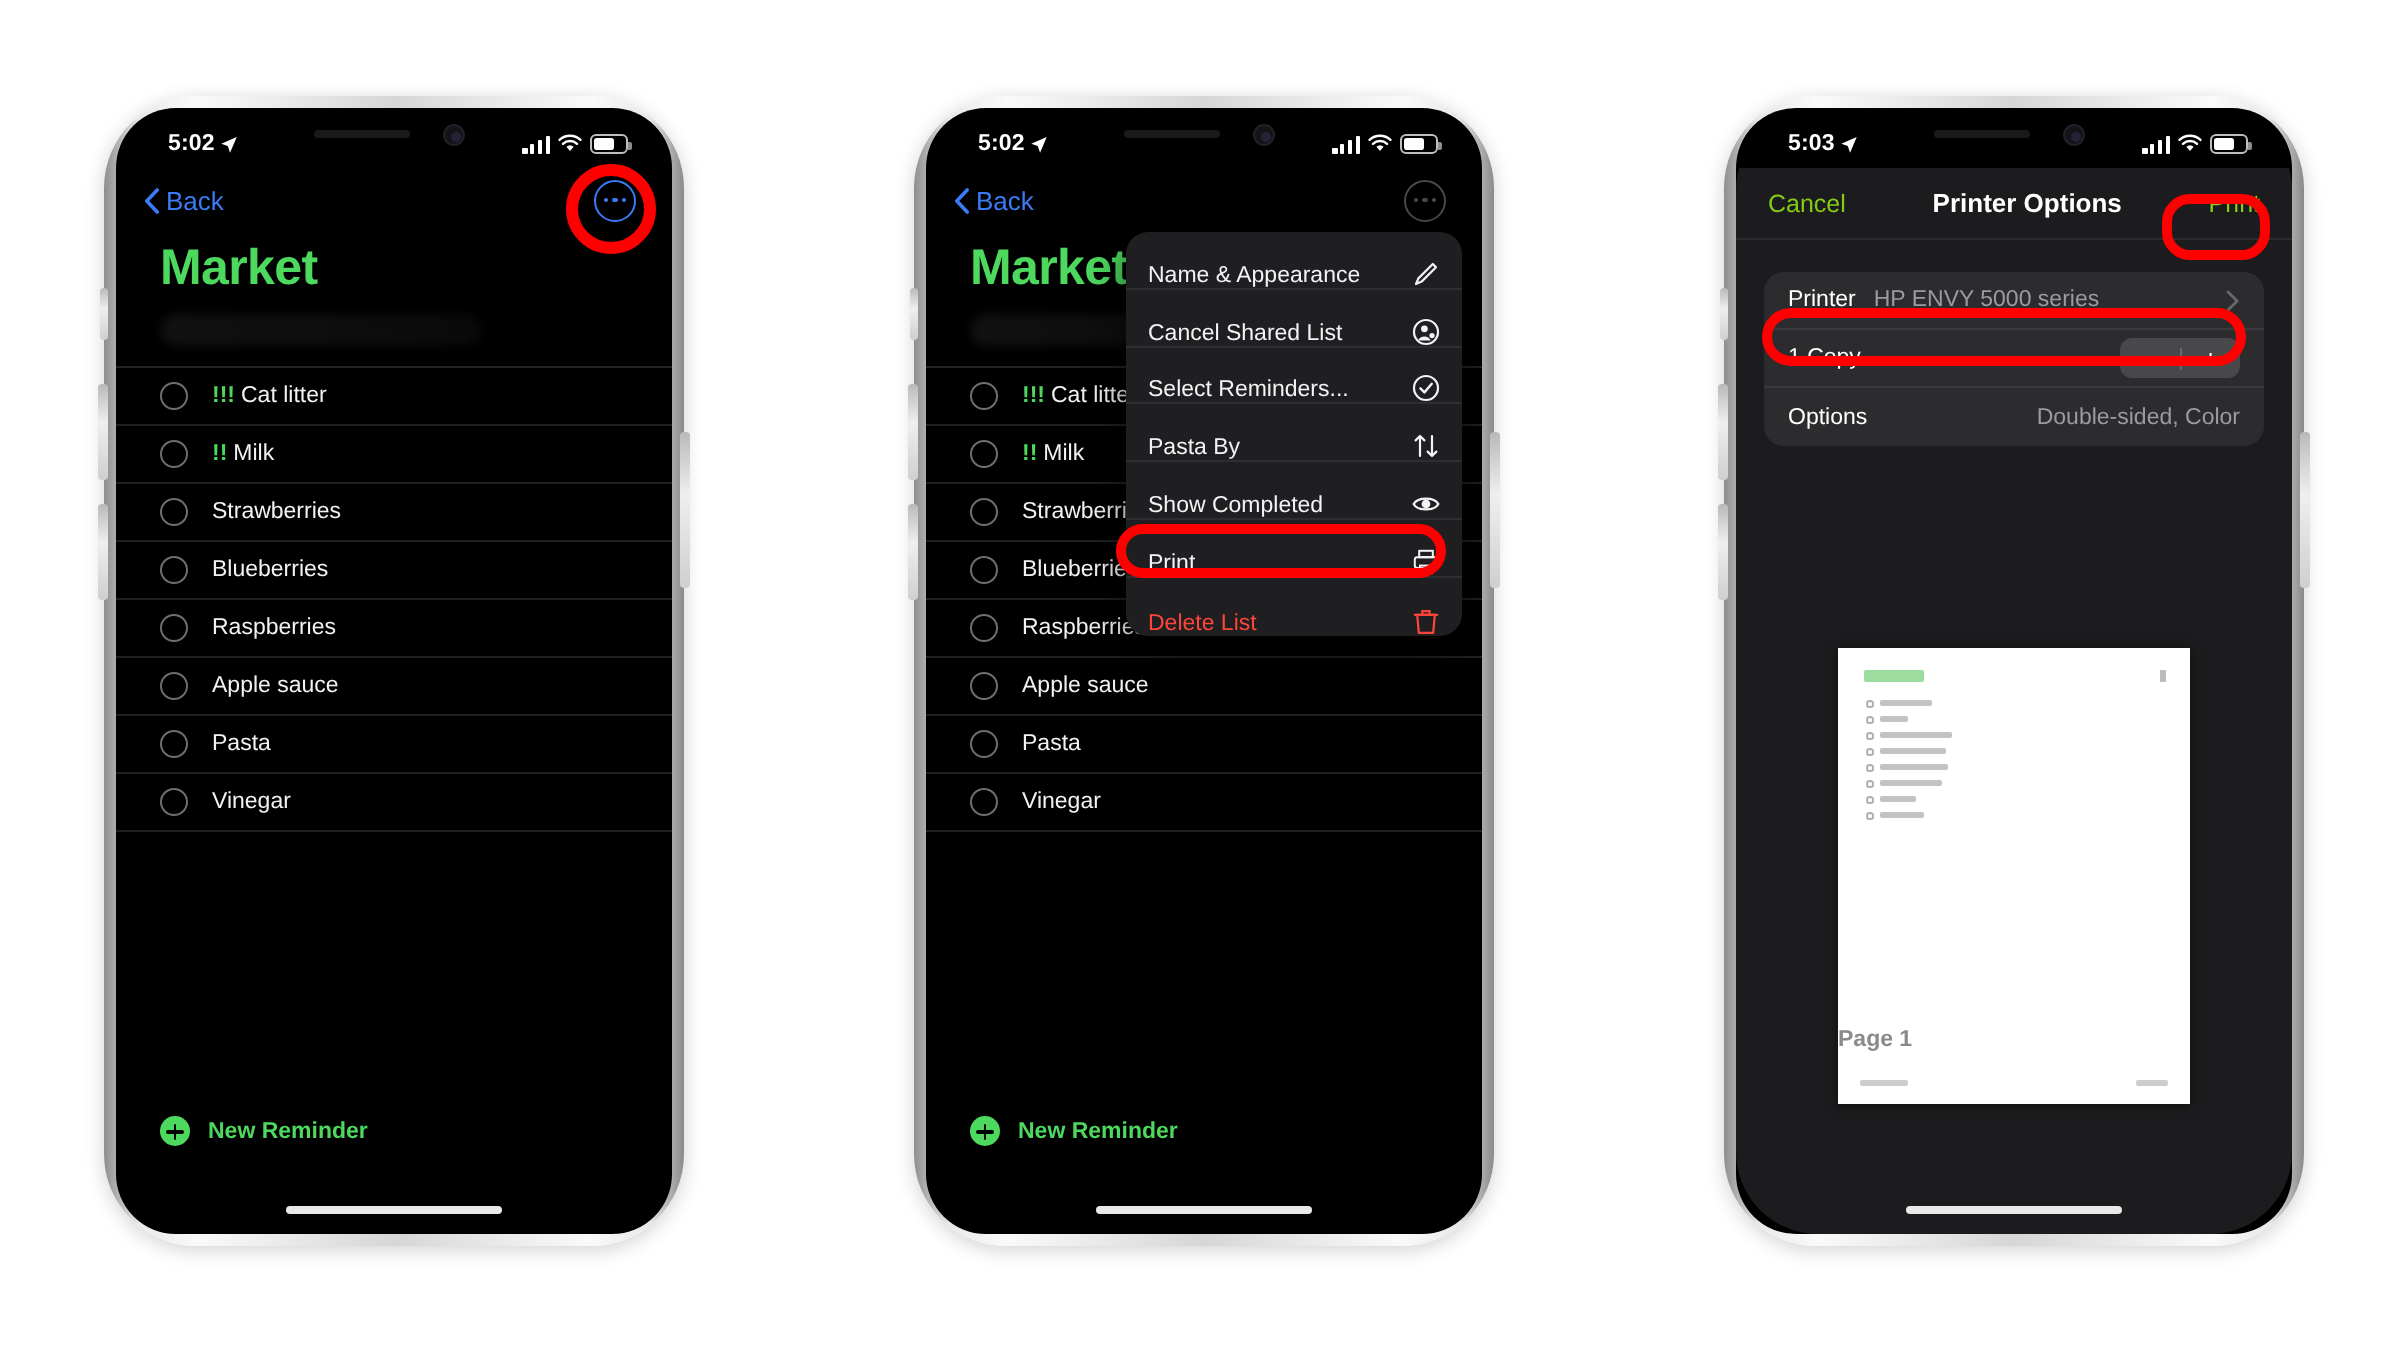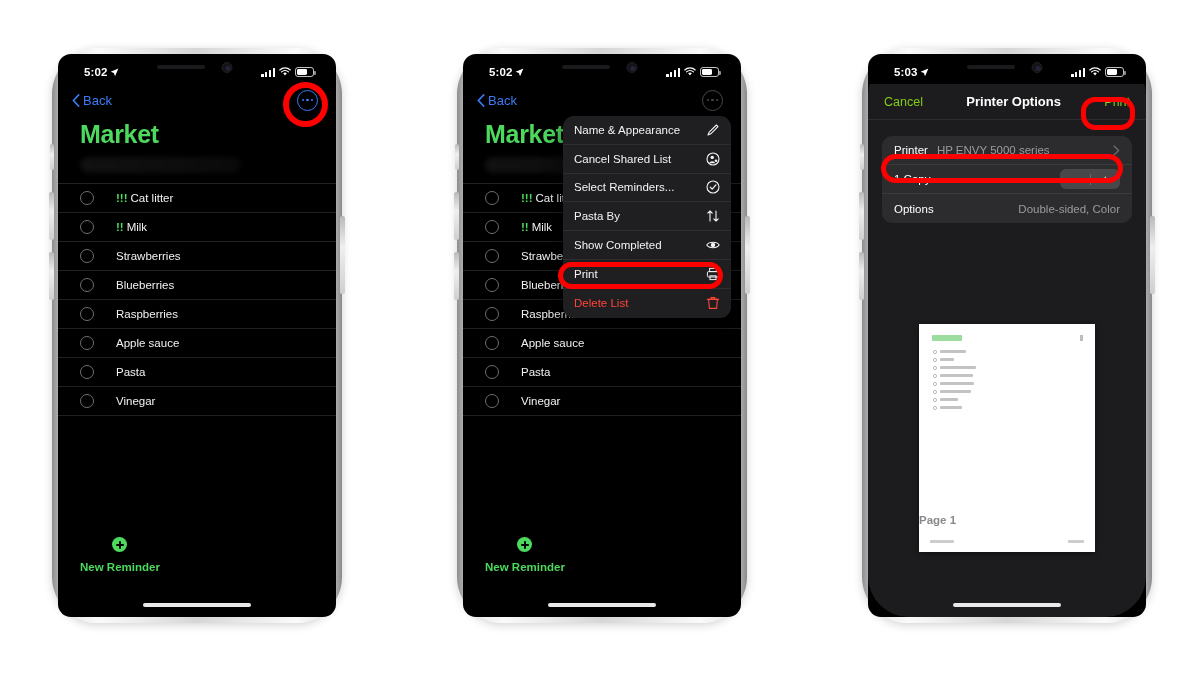--- a/index.html
+++ b/index.html
@@ -18,21 +18,21 @@
     width: 290px; height: 575px;
     border-radius: 46px;
     background: linear-gradient(90deg,#8e8e8e 0%, #e9e9e9 6%, #fafafa 16%, #d6d6d6 50%, #fafafa 84%, #e9e9e9 94%, #8a8a8a 100%);
     padding: 6px;
     box-shadow: 0 2px 10px rgba(0,0,0,0.18);
   }
   .phone-inner {
     position: relative;
     width: 100%; height: 100%;
     background: #000;
-    border-radius: 13px;
+    border-radius: 30px;
     overflow: hidden;
   }
   .screen {
     position: absolute; inset: 0;
     background: #000;
     border-radius: 41px;
     overflow: hidden;
   }
   #phone1 { left: 52px; top: 48px; }
   #phone2 { left: 457px; top: 48px; }
@@ -141,37 +141,37 @@
     height: 16px; width: 58%;
     border-radius: 8px;
     background: linear-gradient(90deg, #141414, #101010 60%, #0b0b0b);
     filter: blur(2.5px);
     opacity: .85;
   }
 
   
   .rem-list { margin-top: 10px; border-top: 1px solid #222224; }
   .rem-row {
-    display: flex; align-items: center; gap: 22px;
+    display: flex; align-items: center; gap: 12px;
     padding: 0 22px;
     height: 29px;
     border-bottom: 1px solid #202022;
     position: relative;
   }
   .rem-circle {
     width: 14px; height: 14px; border-radius: 50%;
     border: 1.3px solid #6e6e72; flex: none;
   }
   .rem-text { color: #f2f2f4; font-size: 11.5px; white-space: nowrap; }
   .prio { color: #4cd95e; margin-right: 3px; font-weight: bold; }
 
   
   .new-reminder {
     position: absolute; left: 22px; bottom: 44px;
-    display: flex; align-items: center; gap: 9px; flex-direction: column;
+    display: flex; align-items: center; gap: 9px;
   }
   .plus-circle {
     width: 15px; height: 15px; border-radius: 50%;
     background: #4cd95e; position: relative; flex:none;
   }
   .plus-circle::before, .plus-circle::after {
     content:''; position:absolute; background:#000; border-radius:1px;
   }
   .plus-circle::before { left:3.4px; top:6.8px; width:8.2px; height:1.8px; }
   .plus-circle::after  { left:6.6px; top:3.6px; width:1.8px; height:8.2px; }
@@ -189,21 +189,21 @@
     position: absolute;
     left: 100px; top: 62px;
     width: 168px;
     background: #1f1f21;
     border-radius: 11px;
     overflow: hidden;
     z-index: 9;
     box-shadow: 0 6px 20px rgba(0,0,0,.6);
   }
   .ctx-item {
-    display: flex; align-items: center; justify-content: space-between;
+    display: flex; align-items: flex-end; justify-content: space-between;
     padding: 0 11px;
     height: 28.8px;
     border-bottom: .5px solid #2e2e31;
     color: #f3f3f5; font-size: 11.5px;
   }
   .ctx-item:last-child { border-bottom: none; }
   .ctx-item.destructive { color: #ff453a; }
   .ctx-icon { width: 14px; height: 14px; flex:none; }
 
   

